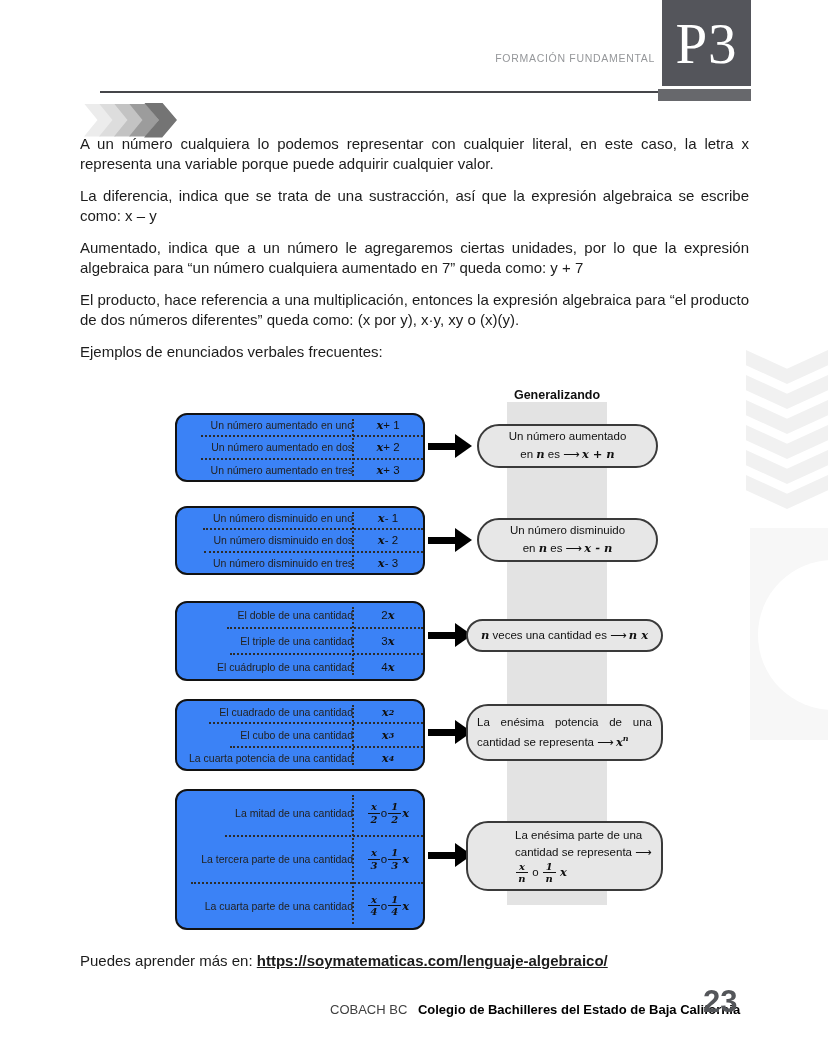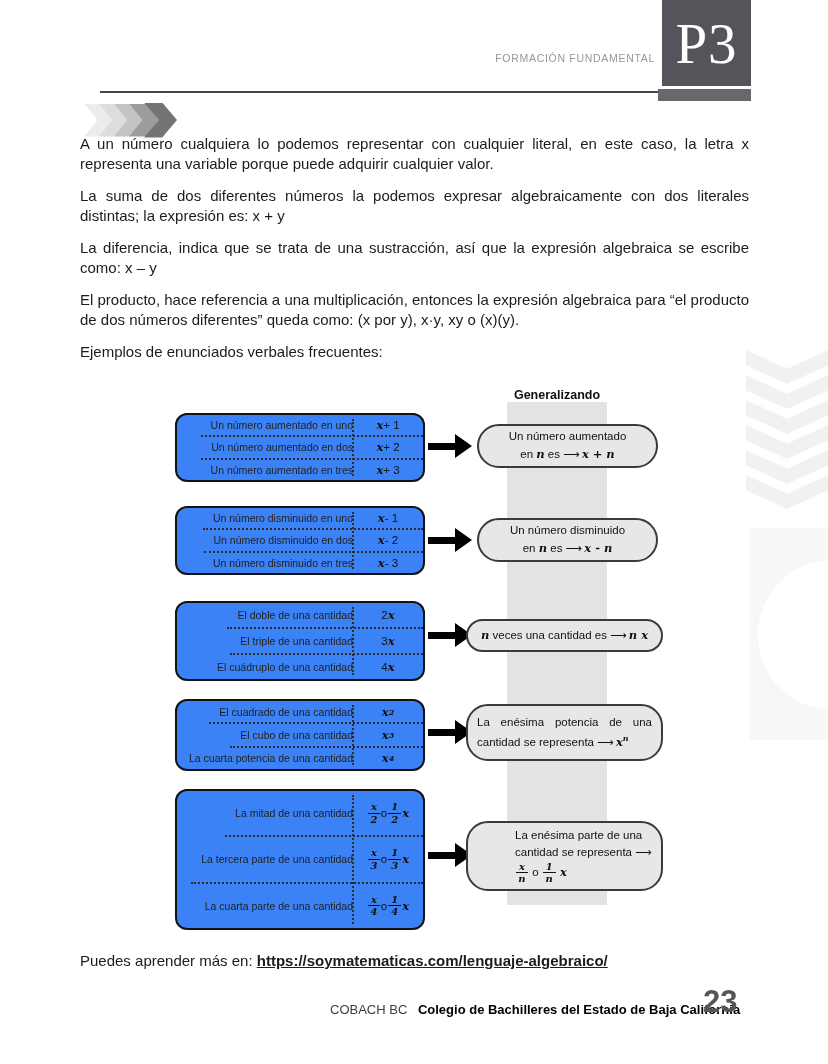--- a/index.html
+++ b/index.html
@@ -105,22 +105,22 @@
       <div class="wm-chev"></div>
     <div class="wm-chev"></div>
       <div class="wm-chev"></div>
       <div class="wm-chev"></div>
   </div>
   <div class="wm-blob"></div>
   <div class="wm-circle"></div>
 
   <div class="content">
     <p>A un número cualquiera lo podemos representar con cualquier literal, en este caso, la letra x representa una variable porque puede adquirir cualquier valor.</p>
-    <p>La suma de dos diferentes números la podemos expresar algebraicamente con dos literales distintas; la expresión es: x + y</p>
     <p>La diferencia, indica que se trata de una sustracción, así que la expresión algebraica se escribe como: x – y</p>
+    <p>Aumentado, indica que a un número le agregaremos ciertas unidades, por lo que la expresión algebraica para “un número cualquiera aumentado en 7” queda como: y + 7</p>
     <p>El producto, hace referencia a una multiplicación, entonces la expresión algebraica para “el producto de dos números diferentes” queda como: (x por y), x·y, xy o (x)(y).</p>
     <p class="nojust">Ejemplos de enunciados verbales frecuentes:</p>
   </div>
 
   <div class="gen-label">Generalizando</div>
   <div class="band"></div>
   <div id="diagram">
       <div class="dg-table" style="left: 175px; top: 413px; width: 250px; height: 69px;">
         <div class="dg-row dotted">
           <div class="dg-label">Un número aumentado en uno</div>

